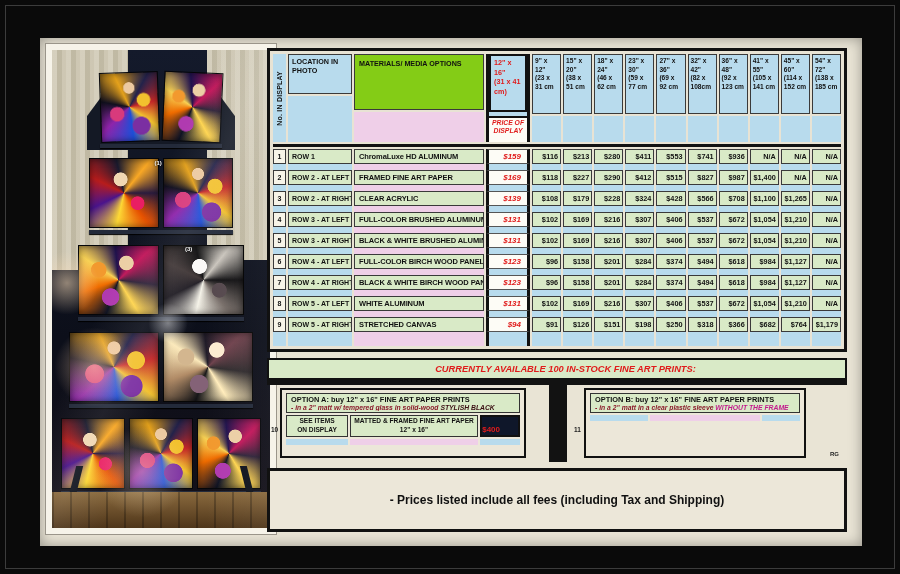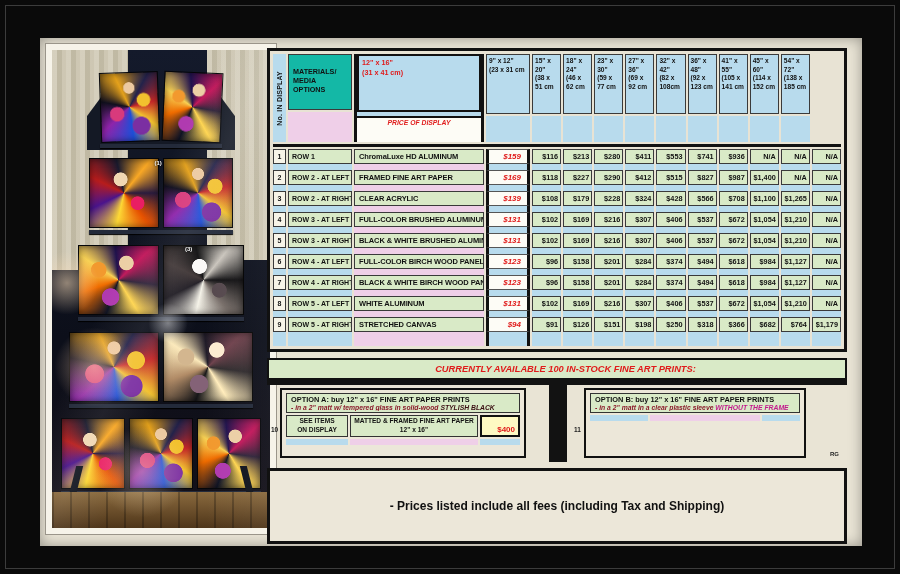--- a/index.html
+++ b/index.html
@@ -42,21 +42,21 @@
 
   
   .price-table{position:absolute;left:267px;top:48px;width:580px;height:304px;background:#e8e3d4;border:3px solid #111;padding:3px;overflow:hidden;}
   .cols{display:grid;grid-template-columns:13px 64px 130px 44px repeat(10,1fr);column-gap:2px;}
   #table-head{height:88px;}
   .hdr-no{background:#b8dbed;display:flex;align-items:center;justify-content:center;}
   .hdr-no span{writing-mode:vertical-rl;transform:rotate(180deg);font-size:7px;font-weight:700;color:#111;letter-spacing:.2px;white-space:nowrap;}
   .hstack{display:flex;flex-direction:column;row-gap:2px;height:100%;}
   .hbox{border:1px solid #3a3a3a;color:#111;}
   .locbox{height:40px;background:#b8dbed;font-size:7.2px;font-weight:700;padding:2px 3px;line-height:1.3;}
-  .matbox{height:56px;background:#14b8a6;font-size:7.2px;font-weight:700;padding:12px 4px;}
+  .matbox{height:56px;background:#84cc16;font-size:7.2px;font-weight:700;padding:4px 4px;}
   .szbox{height:60px;background:#b8dbed;font-size:6.6px;font-weight:700;padding:2px 2px;line-height:1.3;}
   .szbox .szline{display:block;}
   .hfill{flex:1;} .hfill.blue{background:#b8dbed;} .hfill.pink{background:#efcfe8;}
   .price-hstack{border-left:3px solid #111;border-right:3px solid #111;background:#b8dbed;display:flex;flex-direction:column;height:100%;}
   .pricebox{height:58px;border:2px solid #111;background:#b8dbed;color:#e01b1b;font-weight:700;font-size:7.2px;line-height:1.35;padding:2px 3px;}
   .price-fill{flex:1;background:#b8dbed;}
   .pricelabel{height:26px;background:#fdfcf6;border-top:2px solid #111;color:#e01b1b;font-style:italic;font-weight:700;font-size:6.8px;text-align:center;line-height:1.25;padding-top:1px;}
   .hdr-rule{height:3px;background:#111;margin:2px 0;}
   .trow .c{height:15px;line-height:13px;font-size:7.5px;font-weight:700;color:#111;white-space:nowrap;overflow:hidden;}
   .c.no{background:#f7f4e8;border:1px solid #3a3a3a;text-align:center;font-size:7px;}
@@ -80,27 +80,27 @@
   #optA{left:280px;width:246px;}
   #optB{left:584px;width:222px;}
   .opt-head{background:#d9eac7;border:1px solid #333;padding:1px 4px;}
   .opt-title{font-size:7.4px;font-weight:700;color:#111;white-space:nowrap;overflow:hidden;}
   .opt-sub{font-size:6.8px;font-weight:700;font-style:italic;color:#8a1a2a;white-space:nowrap;overflow:hidden;}
   .em-dark{color:#3a0d12;} .em-magenta{color:#c2188c;}
   .opt-row{display:grid;column-gap:2px;margin-top:2px;}
   #optA .opt-row,#optA .opt-spacer{grid-template-columns:62px 1fr 40px;}
   #optB .opt-row,#optB .opt-spacer{grid-template-columns:58px 1fr 38px;}
   .opt-cell{background:#d9eac7;border:1px solid #333;font-size:6.6px;font-weight:700;color:#111;text-align:center;line-height:1.35;padding:1px 0;}
-  .opt-price{background:#fef9c3;border:2px solid #111;color:#e01b1b;font-weight:700;font-size:8px;display:flex;align-items:flex-end;justify-content:flex-end;padding:1px 3px;}
+  .opt-price{background:#0f172a;border:2px solid #111;color:#e01b1b;font-weight:700;font-size:8px;display:flex;align-items:flex-end;justify-content:flex-end;padding:1px 18px;}
   .opt-spacer{display:grid;column-gap:2px;margin-top:2px;}
   .opt-spacer .s{height:6px;}
   .opt-no{position:absolute;font-size:6.5px;font-weight:700;color:#222;}
 
   
-  .notes{position:absolute;left:267px;top:468px;width:580px;height:76px;background:#ece7d9;border:3px solid #111;display:flex;align-items:center;justify-content:center;}
+  .notes{position:absolute;left:267px;top:468px;width:580px;height:64px;background:#ece7d9;border:3px solid #111;display:flex;align-items:center;justify-content:center;}
   .notes-inner{display:flex;flex-direction:column;gap:4px;}
   .note-line{font-size:12px;font-weight:700;color:#111;}
   .initials{position:absolute;left:830px;top:451px;font-size:6px;font-weight:700;color:#222;}
 </style>
 </head>
 <body>
 
 <div id="stage">
   <div class="frame-line"></div>
   <div class="matboard"></div>
@@ -159,20 +159,24 @@
       <span class="plabel lb2">(3)</span>
       <div class="reflect"></div>
     </div>
   </div>
 
   <div class="price-table">
     <div class="cols" id="table-head">
       <div class="hdr-no">
           <span>No. IN DISPLAY</span>
         </div>
+      <div class="hstack">
+        <div class="hbox locbox">LOCATION IN PHOTO</div>
+        <div class="hfill blue"></div>
+      </div>
       <div class="hstack">
         <div class="hbox matbox">MATERIALS/ MEDIA OPTIONS</div>
         <div class="hfill pink"></div>
       </div>
       <div class="price-hstack">
         <div class="pricebox">
           <span>12" x 16"</span><br>
           <span>(31 x 41 cm)</span>
         </div>
         <div class="price-fill"></div>

